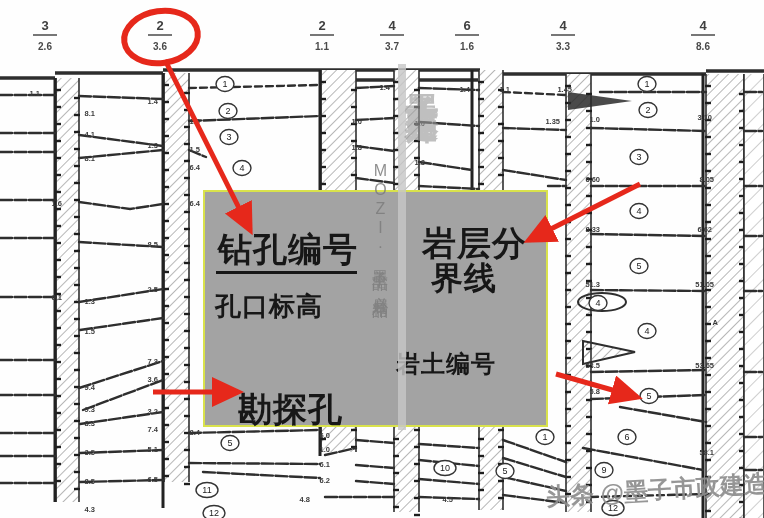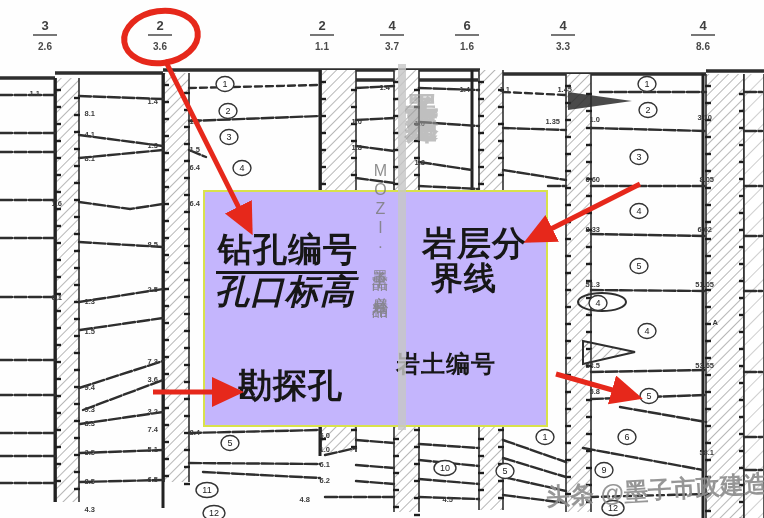--- a/index.html
+++ b/index.html
@@ -4,21 +4,21 @@
 <style>
   html,body{margin:0;padding:0;background:#ffffff;}
   #stage{
     position:relative;width:764px;height:518px;overflow:hidden;
     background:#fefefe;font-family:"Liberation Sans",sans-serif;
   }
   svg{position:absolute;left:0;top:0;}
   #drawing{z-index:1;}
   
   #callout{
-    position:absolute;z-index:3;background:#c4b5fd;
+    position:absolute;z-index:3;background:#a3a3a3;
     border:2px solid #d9e24c;box-sizing:border-box;
   }
   .co-label{
     position:absolute;color:#171717;font-weight:bold;
     letter-spacing:1px;white-space:nowrap;line-height:1;
   }
   #fraction-bar{position:absolute;background:#171717;}
   
   .wm{position:absolute;z-index:4;pointer-events:none;}
   #wm-bar{background:#c7c7c7;opacity:.82;}
@@ -703,24 +703,24 @@
       <g>
         <text x="703" y="30" text-anchor="middle" font-size="13" font-weight="bold" fill="#3f3f3f" font-family="&quot;Liberation Sans&quot;,sans-serif">4</text>
         <line x1="691" y1="35" x2="715" y2="35" stroke="#555" stroke-width="1.6"></line>
         <text x="703" y="50" text-anchor="middle" font-size="10" font-weight="bold" fill="#4a4a4a" font-family="&quot;Liberation Sans&quot;,sans-serif">8.6</text>
       </g>
     </svg>
 
   <div id="callout" style="left: 203px; top: 190px; width: 345px; height: 237px; border-color: rgb(217, 226, 76);">
     <div class="co-label" style="left:13px;top:40px;font-size:34px;">钻孔编号</div>
     <div id="fraction-bar" style="left:11px;top:79px;width:141px;height:3px;"></div>
-    <div class="co-label" style="left:10px;top:82px;font-size:34px;font-style:italic;">孔口标高</div>
+    <div class="co-label" style="left:10px;top:101px;font-size:26px;">孔口标高</div>
     <div class="co-label" style="left:217px;top:34px;font-size:34px;">岩层分</div>
     <div class="co-label" style="left:226px;top:70px;font-size:32px;">界线</div>
-    <div class="co-label" style="left:33px;top:176px;font-size:34px;">勘探孔</div>
+    <div class="co-label" style="left:33px;top:200px;font-size:34px;">勘探孔</div>
     <div class="co-label" style="left:191px;top:160px;font-size:24px;">岩土编号</div>
   </div>
 
   <div id="wm-bar" class="wm" style="left:398px;top:64px;width:8px;height:366px;"></div>
   <div id="wm-big" class="wm" style="left:406px;top:68px;font-size:33px;height:250px;">墨子市政建造师</div>
   <div id="wm-small" class="wm" style="left:372px;top:162px;font-size:16px;height:250px;">MOZI·墨子出品·必属精品</div>
   <div id="wm-bottom" class="wm" style="left:546px;top:481px;font-size:24px;">头条 @墨子市政建造师</div>
 
   <svg id="redlayer" width="764" height="518" viewBox="0 0 764 518">
       <defs>

